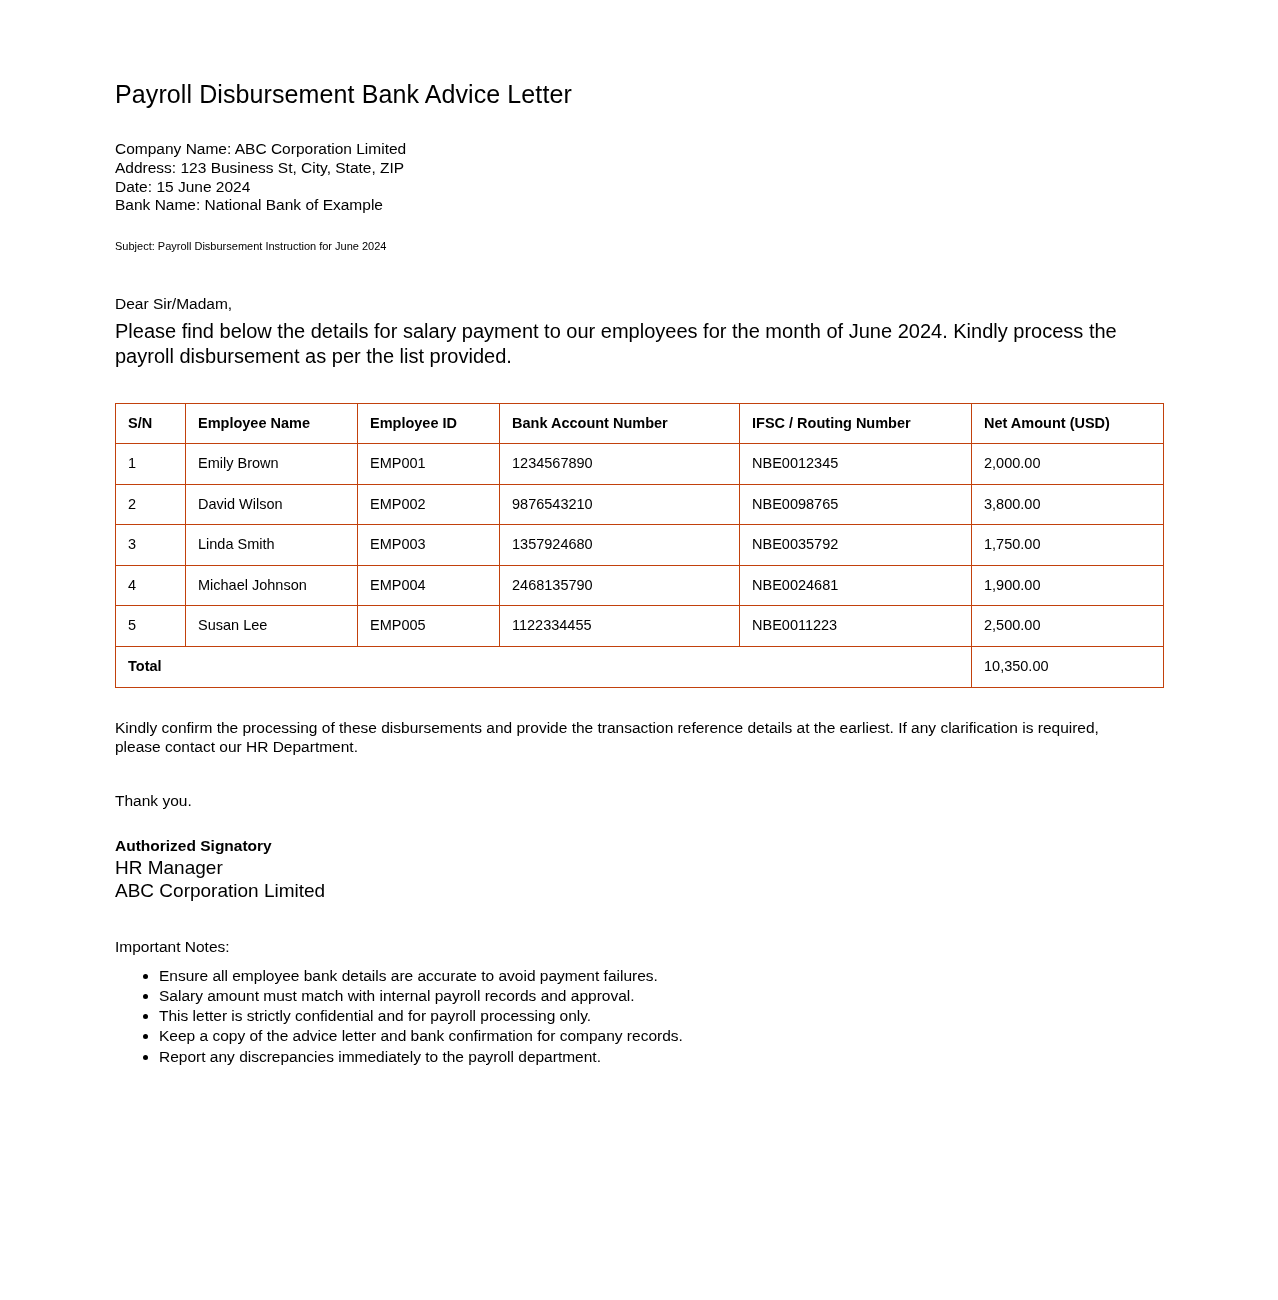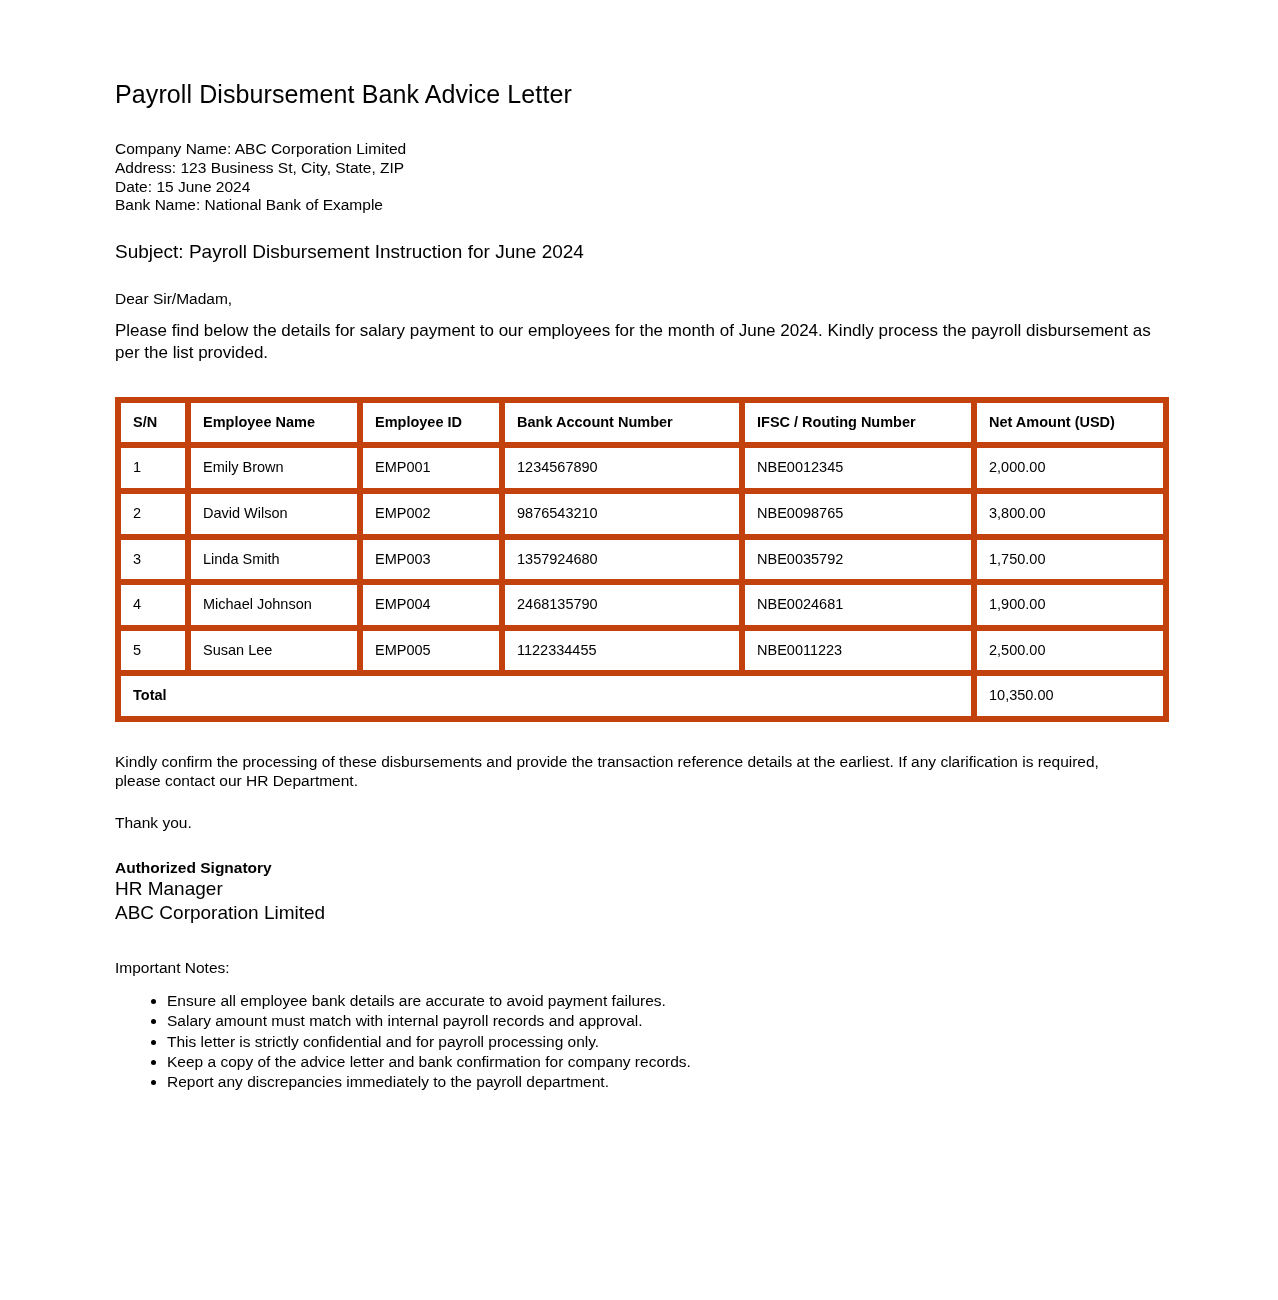--- a/index.html
+++ b/index.html
@@ -31,43 +31,43 @@
   .meta-line {
     margin: 0;
     padding: 0;
     font-size: 15.5px;
     line-height: 1.22;
   }
   .meta-line .lbl {
     font-weight: normal;
   }
   .subject {
-    margin: 0 0 24px 0;
-    font-size: 19px;
+    margin: 0 0 40px 0;
+    font-size: 11px;
   }
   .salutation {
     margin: 0;
     font-size: 15.5px;
     line-height: 1.25;
   }
   .intro {
-    margin: 12px 0 34px 0;
-    font-size: 17px;
+    margin: 5px 0 34px 0;
+    font-size: 20px;
     line-height: 1.25;
     max-width: 1045px;
   }
   table.payroll {
     border-collapse: collapse;
     width: 1048px;
     margin: 0 0 30px 0;
     table-layout: fixed;
   }
   table.payroll th,
   table.payroll td {
-    border: 6px solid #c2410c;
+    border: 1px solid #c2410c;
     padding: 10px 12px;
     text-align: left;
     font-size: 14.5px;
     vertical-align: middle;
   }
   table.payroll th {
     font-weight: bold;
   }
   .col-sn { width: 70px; }
   .col-name { width: 172px; }
@@ -77,21 +77,21 @@
   .col-amt { width: 192px; }
   td.total-label {
     text-align: right;
     font-weight: bold;
     border-right: 1px solid #b4b4b4;
   }
   td.total-value {
     font-weight: normal;
   }
   .closing {
-    margin: 0 0 22px 0;
+    margin: 0 0 35px 0;
     font-size: 15.5px;
     line-height: 1.25;
     max-width: 1030px;
   }
   .thanks {
     margin: 0 0 24px 0;
     font-size: 15.5px;
   }
   .sign-block {
     margin: 0 0 34px 0;
@@ -103,21 +103,21 @@
   }
   .sign-line {
     font-size: 19px;
     line-height: 1.25;
   }
   .notes-heading {
     margin: 0 0 8px 0;
     font-size: 15.5px;
   }
   ul.notes {
-    margin: 12px;
+    margin: 4px;
     padding-left: 40px;
   }
   ul.notes li {
     font-size: 15.5px;
     line-height: 1.3;
   }
 </style>
 </head>
 <body>
 

